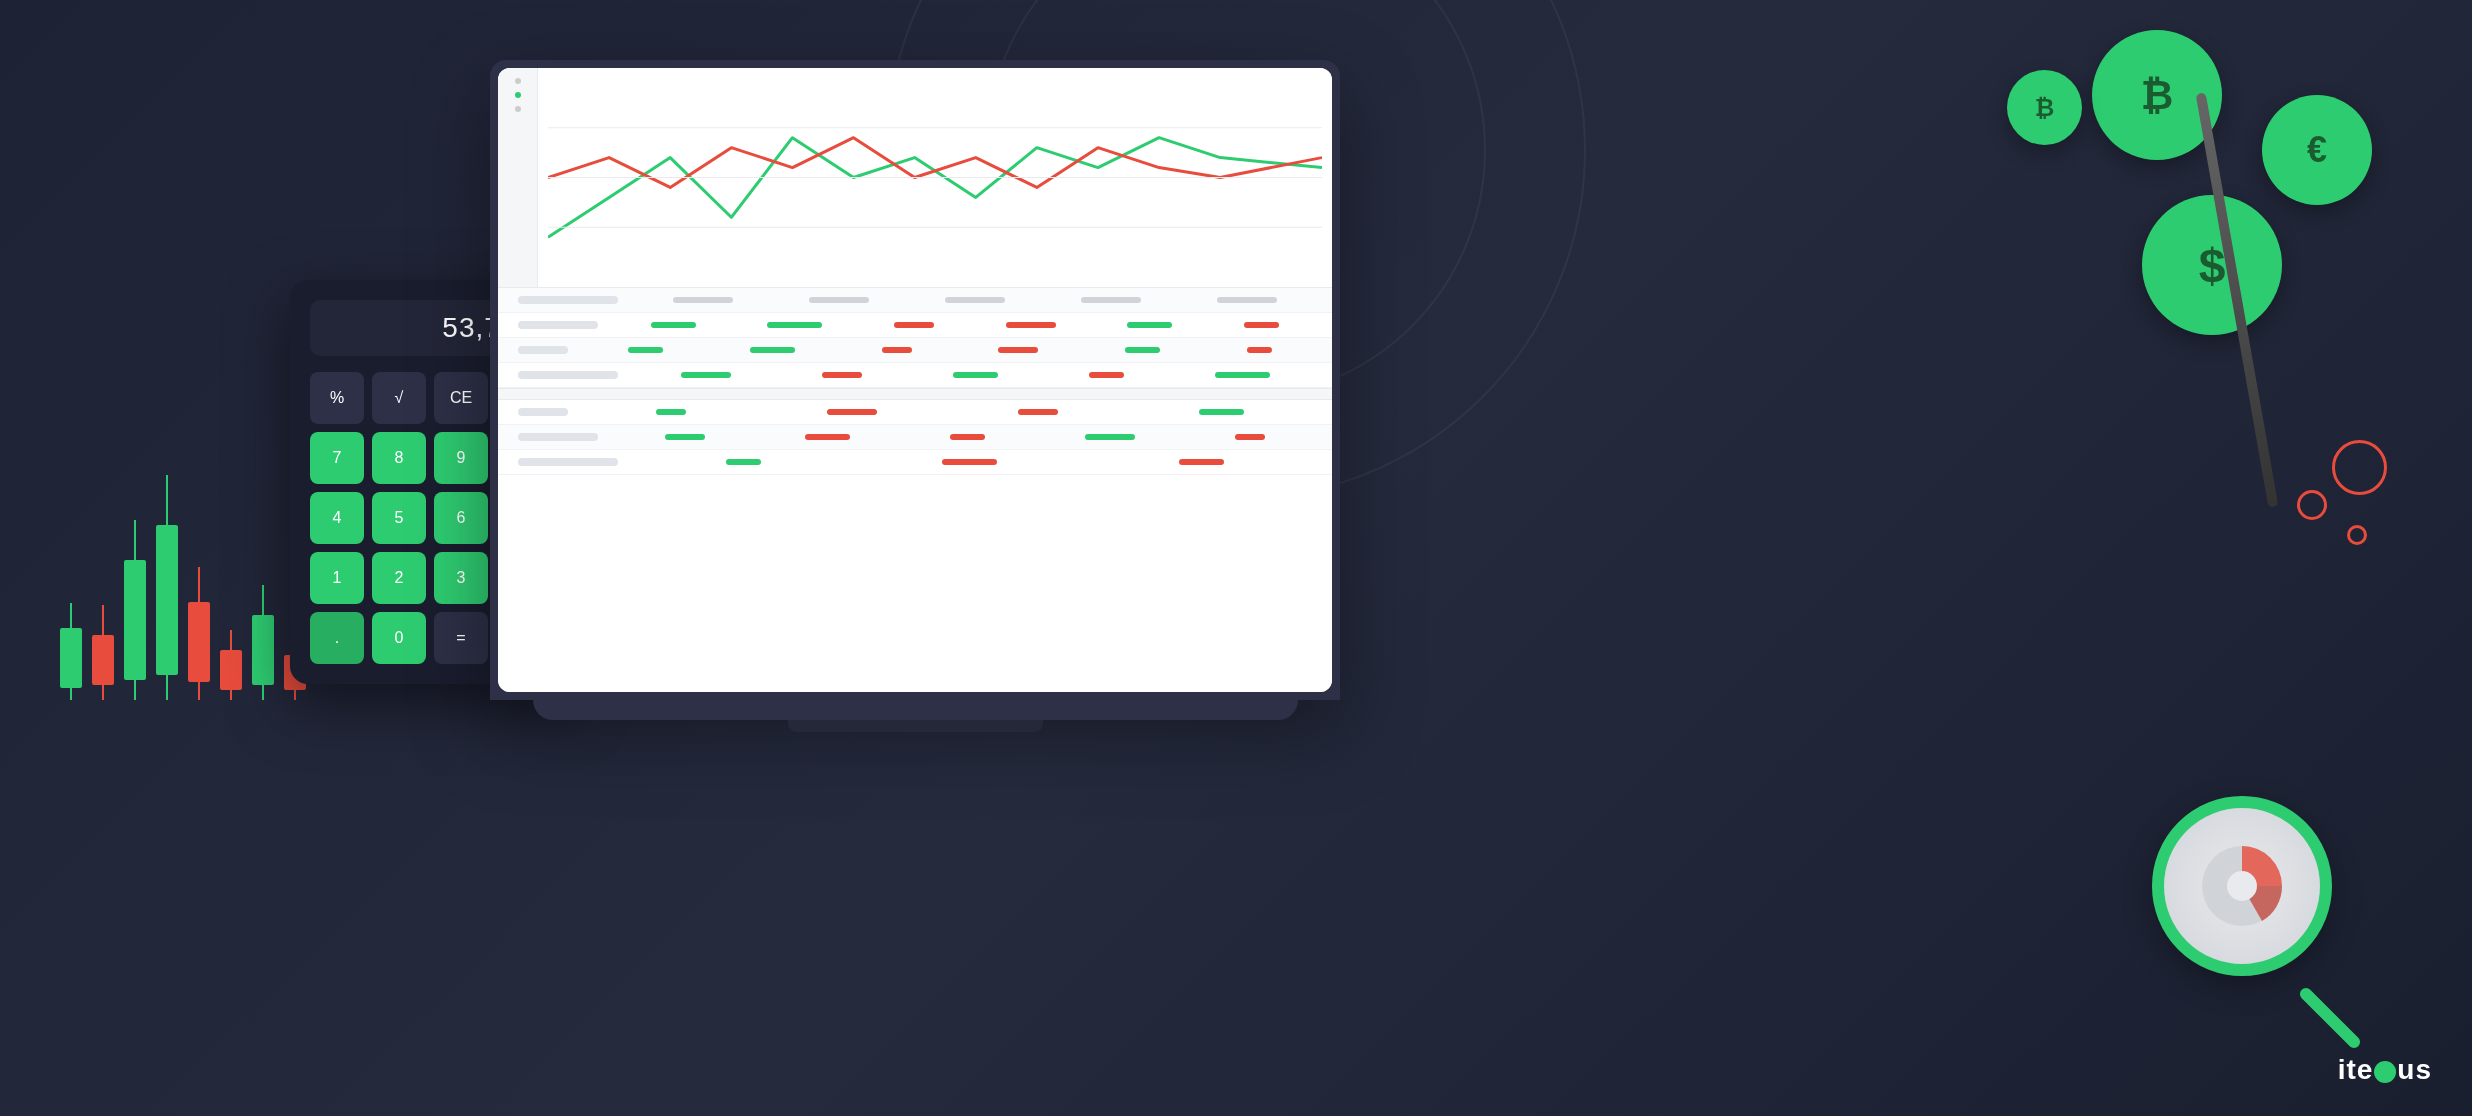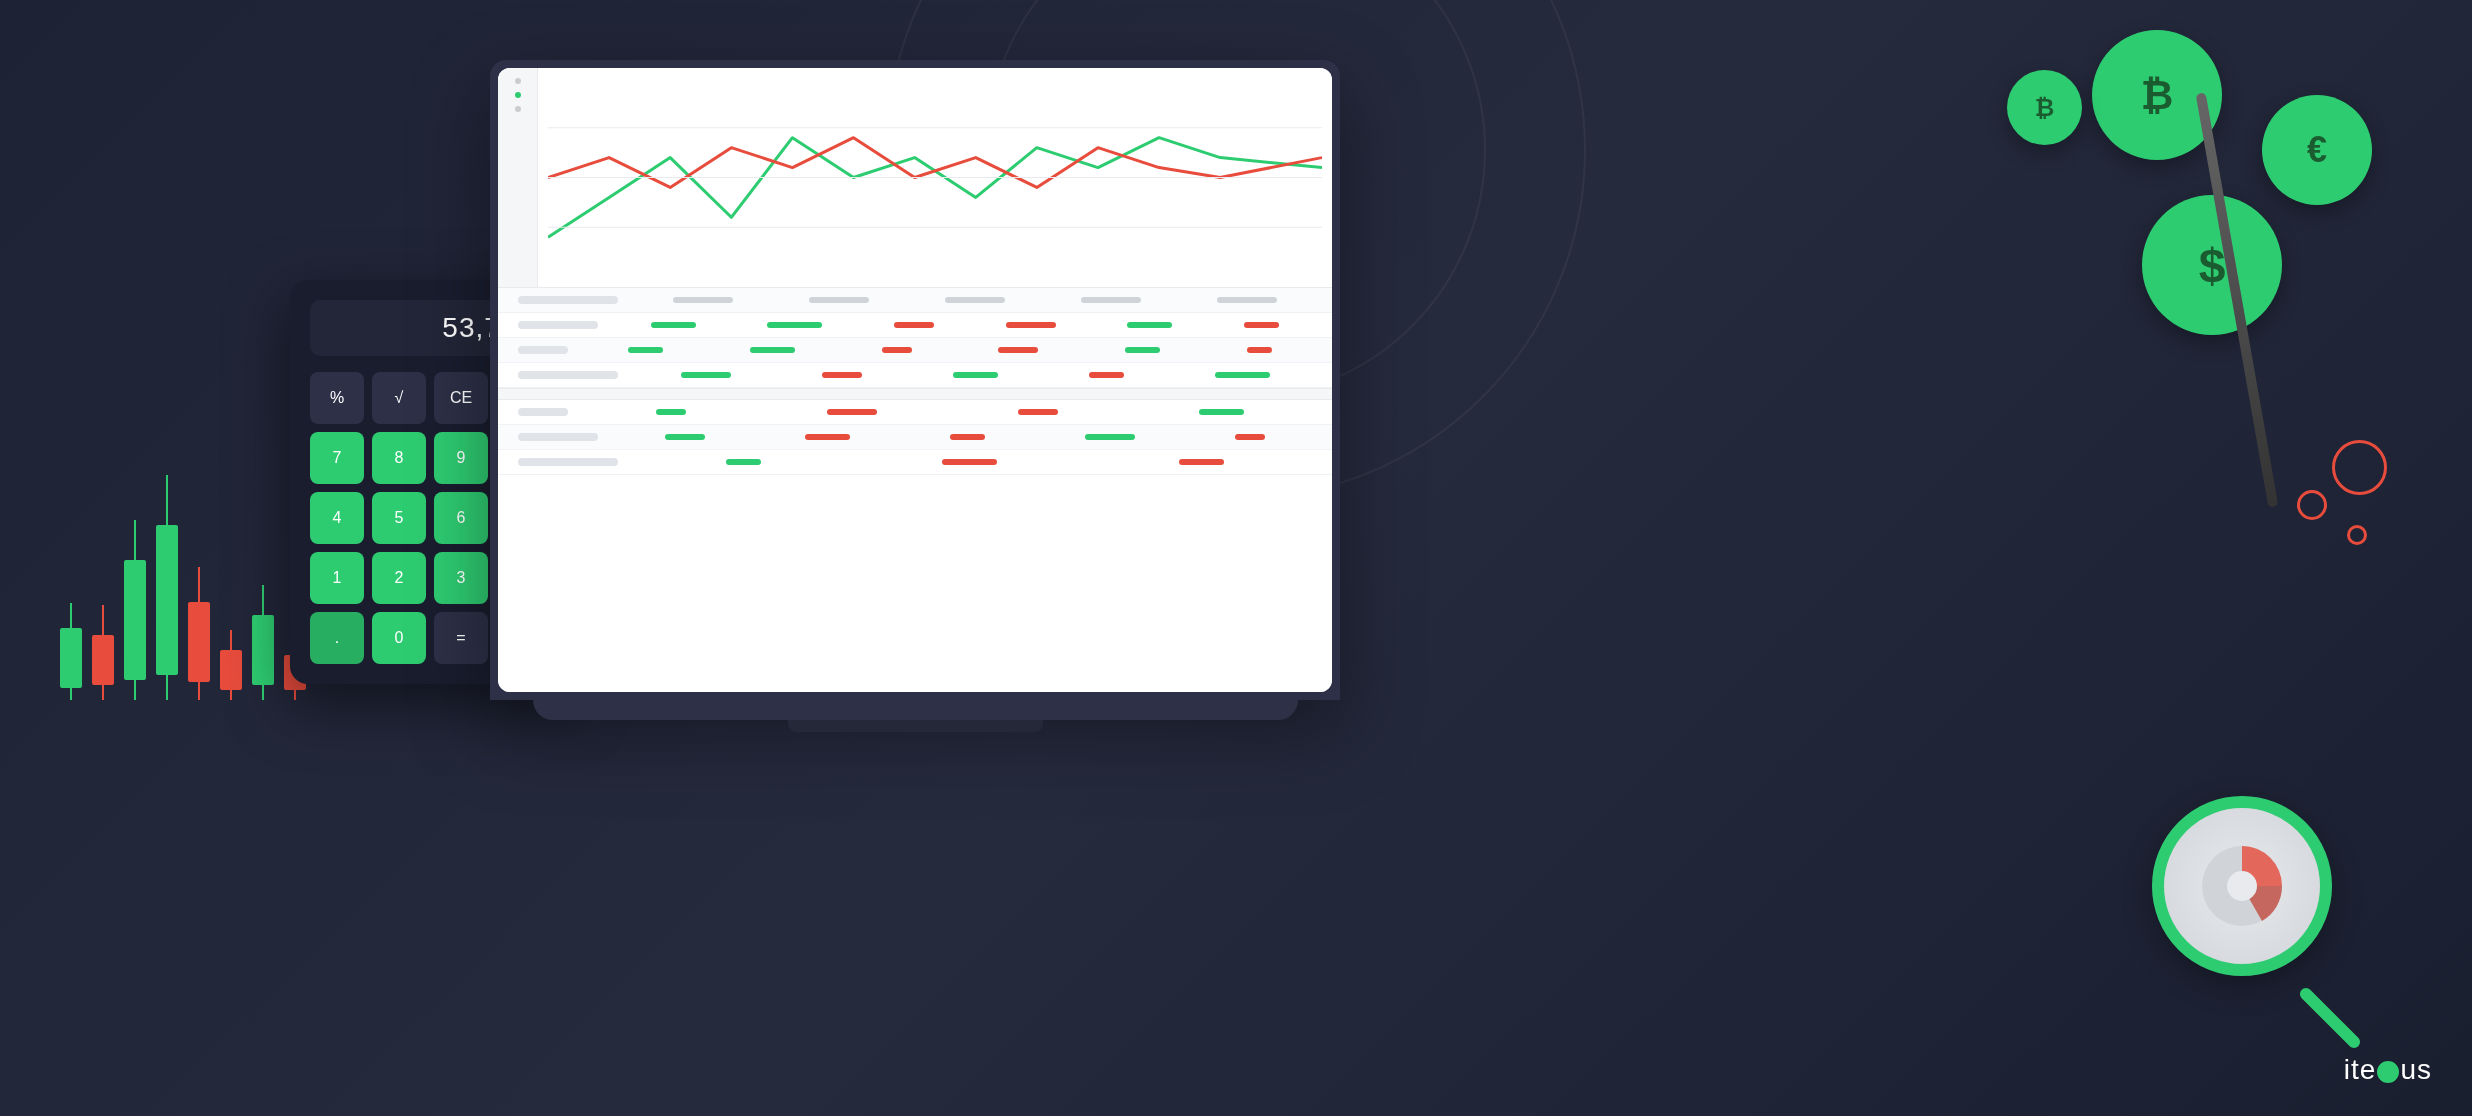--- a/index.html
+++ b/index.html
@@ -330,21 +330,21 @@
       transform: rotate(-15deg);
     }
 
     
     .logo {
       position: absolute;
       bottom: 30px;
       right: 40px;
       color: #ffffff;
       font-size: 28px;
-      font-weight: 400;
+      font-weight: 700;
       letter-spacing: 1px;
     }
 
     .logo-highlight {
       color: #2ecc71;
       font-style: italic;
     }
 
     
     .laptop-base {

